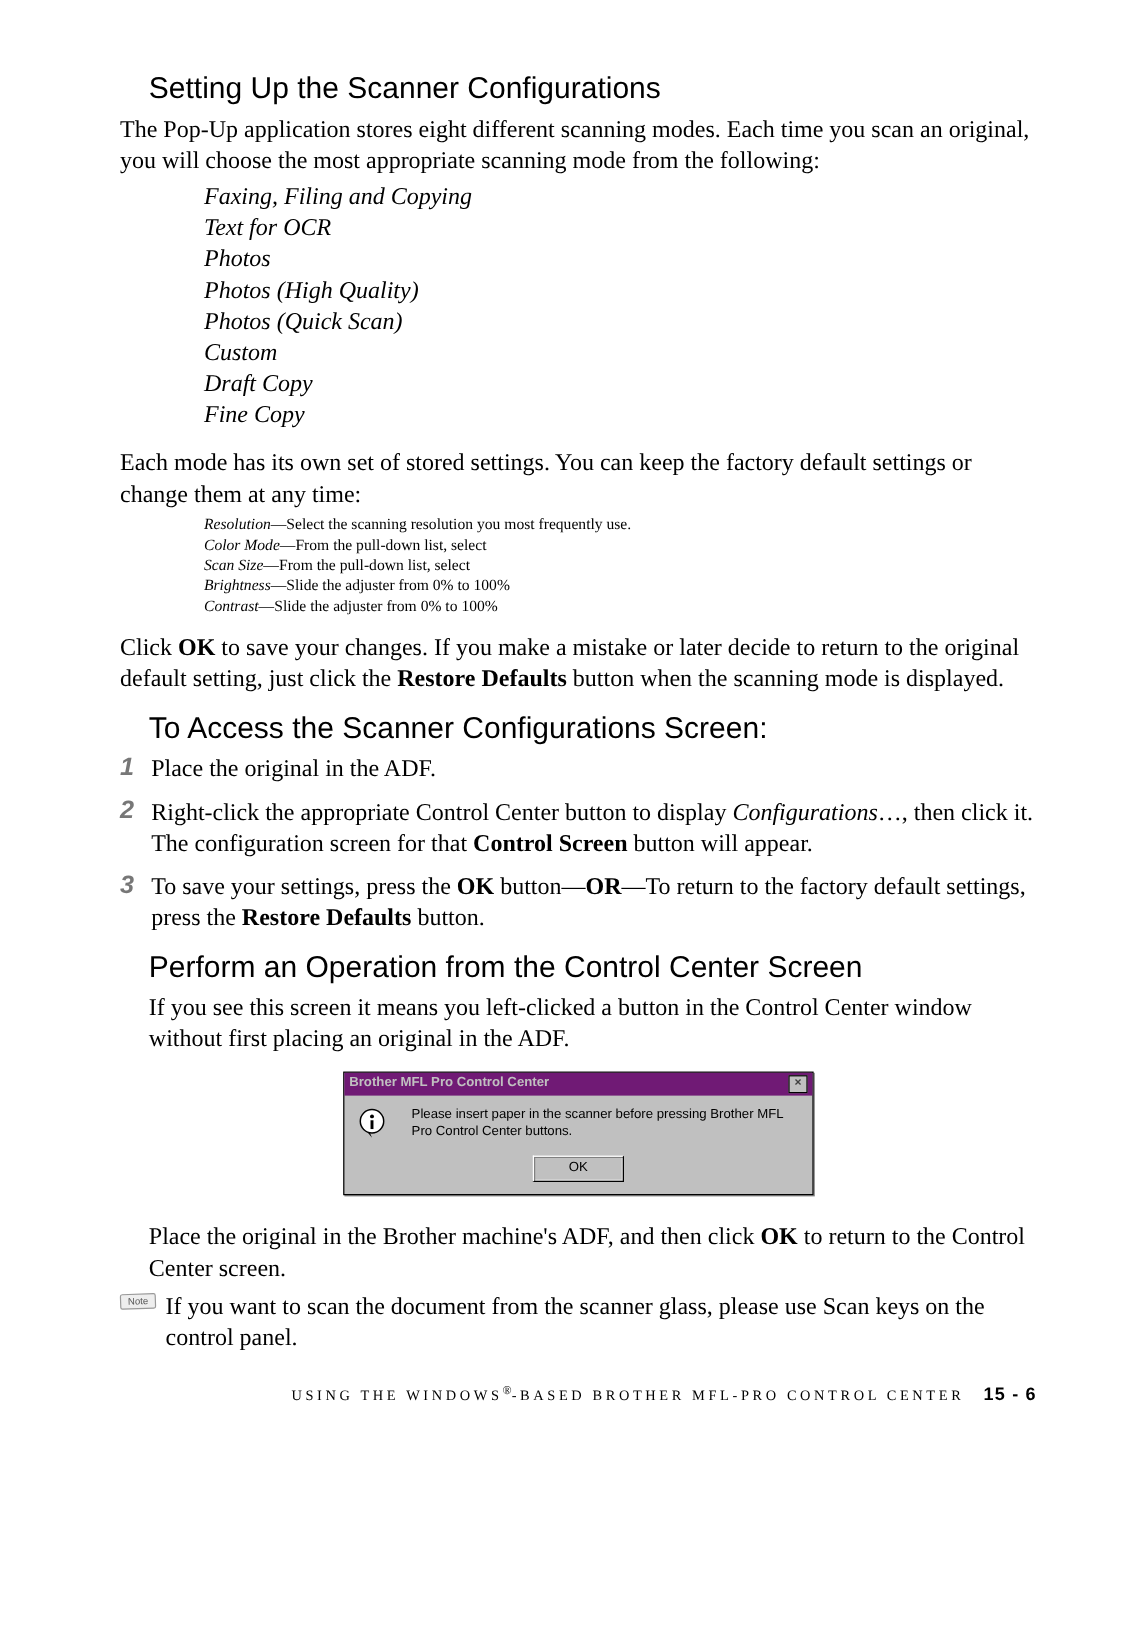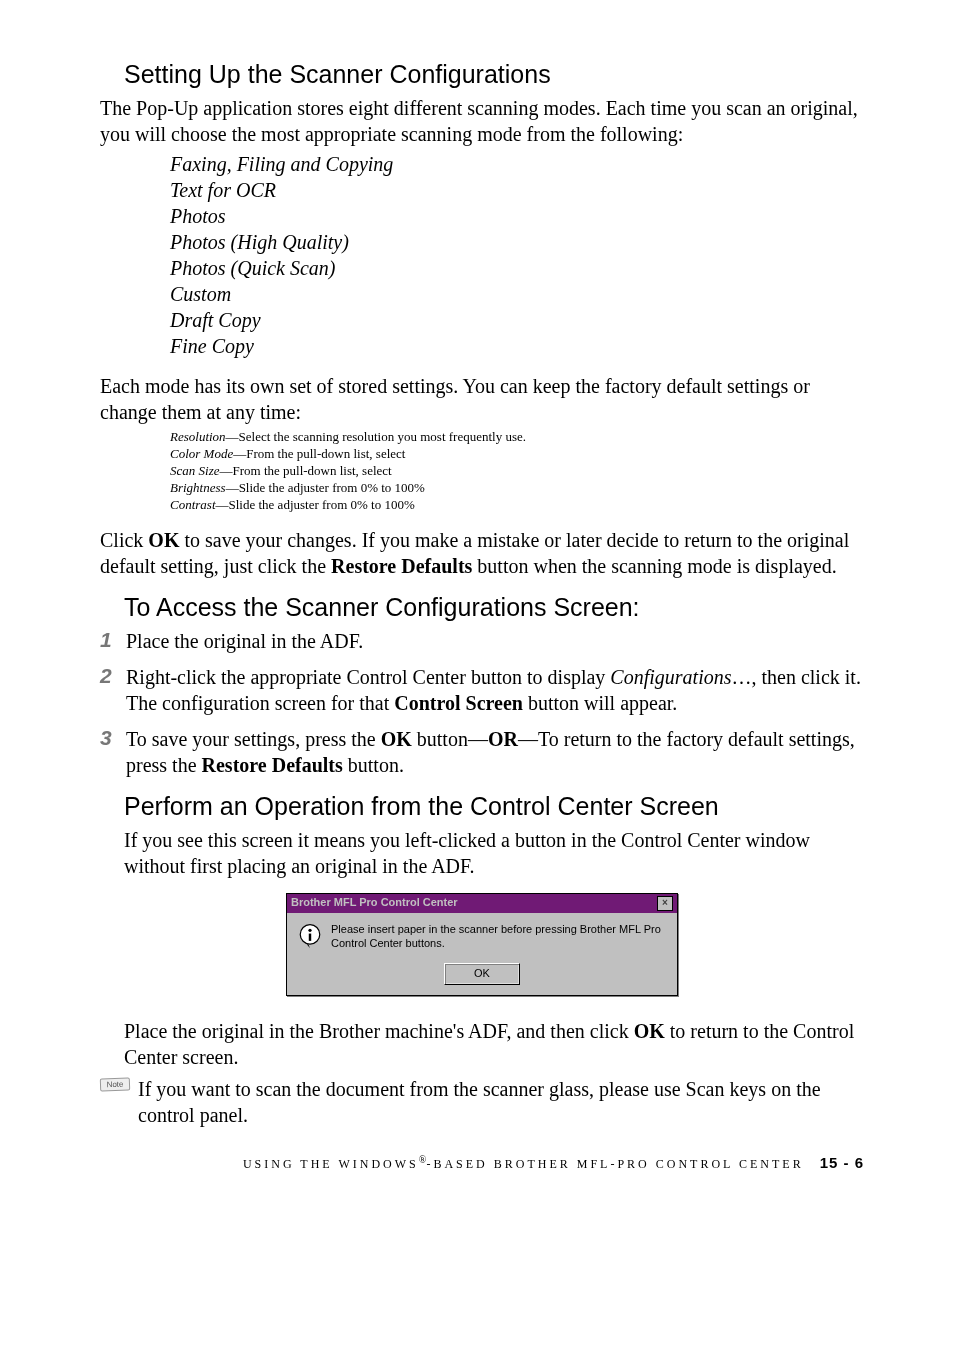--- a/index.html
+++ b/index.html
@@ -104,21 +104,21 @@
     color: #404040;
     text-align: center;
     line-height: 11px;
     font-weight: bold;
     font-size: 10px;
   }
   .dialog .body {
     padding: 10px 10px 8px 10px;
     display: flex;
     align-items: flex-start;
-    gap: 8px;
+    gap: 20px;
   }
   .dialog .info-icon {
     width: 26px;
     height: 26px;
     flex-shrink: 0;
   }
   .dialog .msg {
     font-size: 11px;
     line-height: 1.25;
     color: #000;

